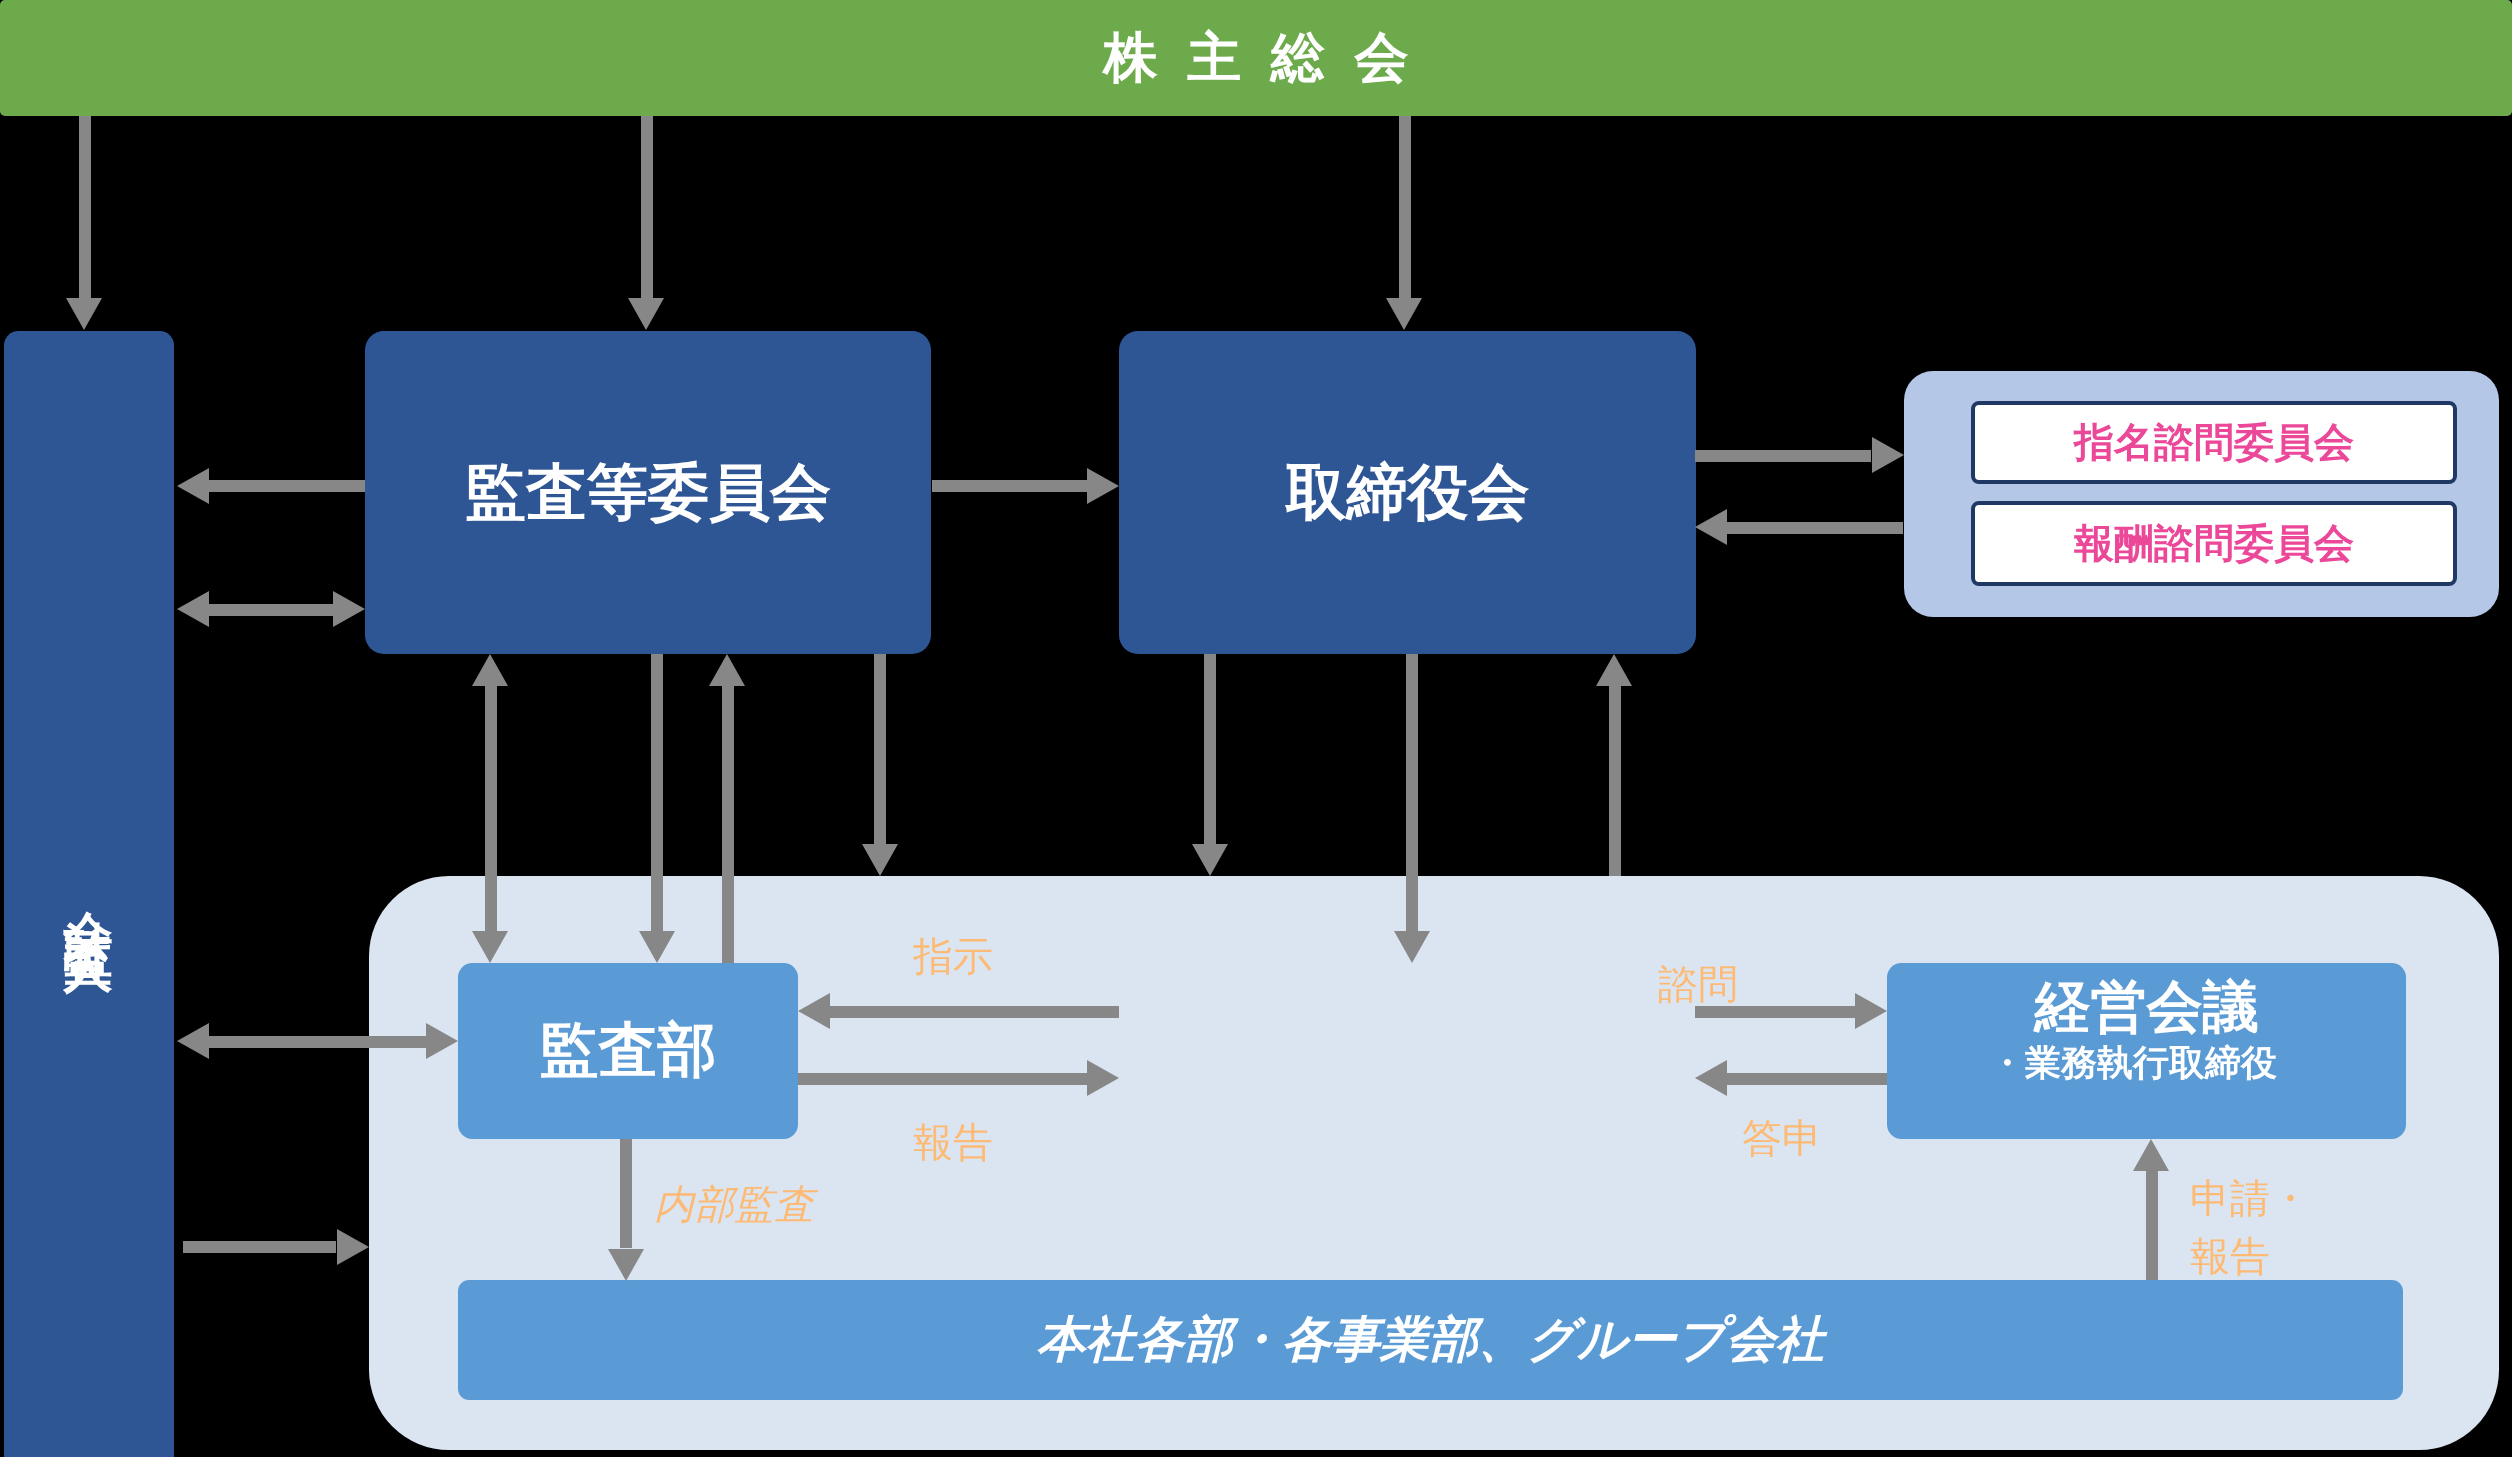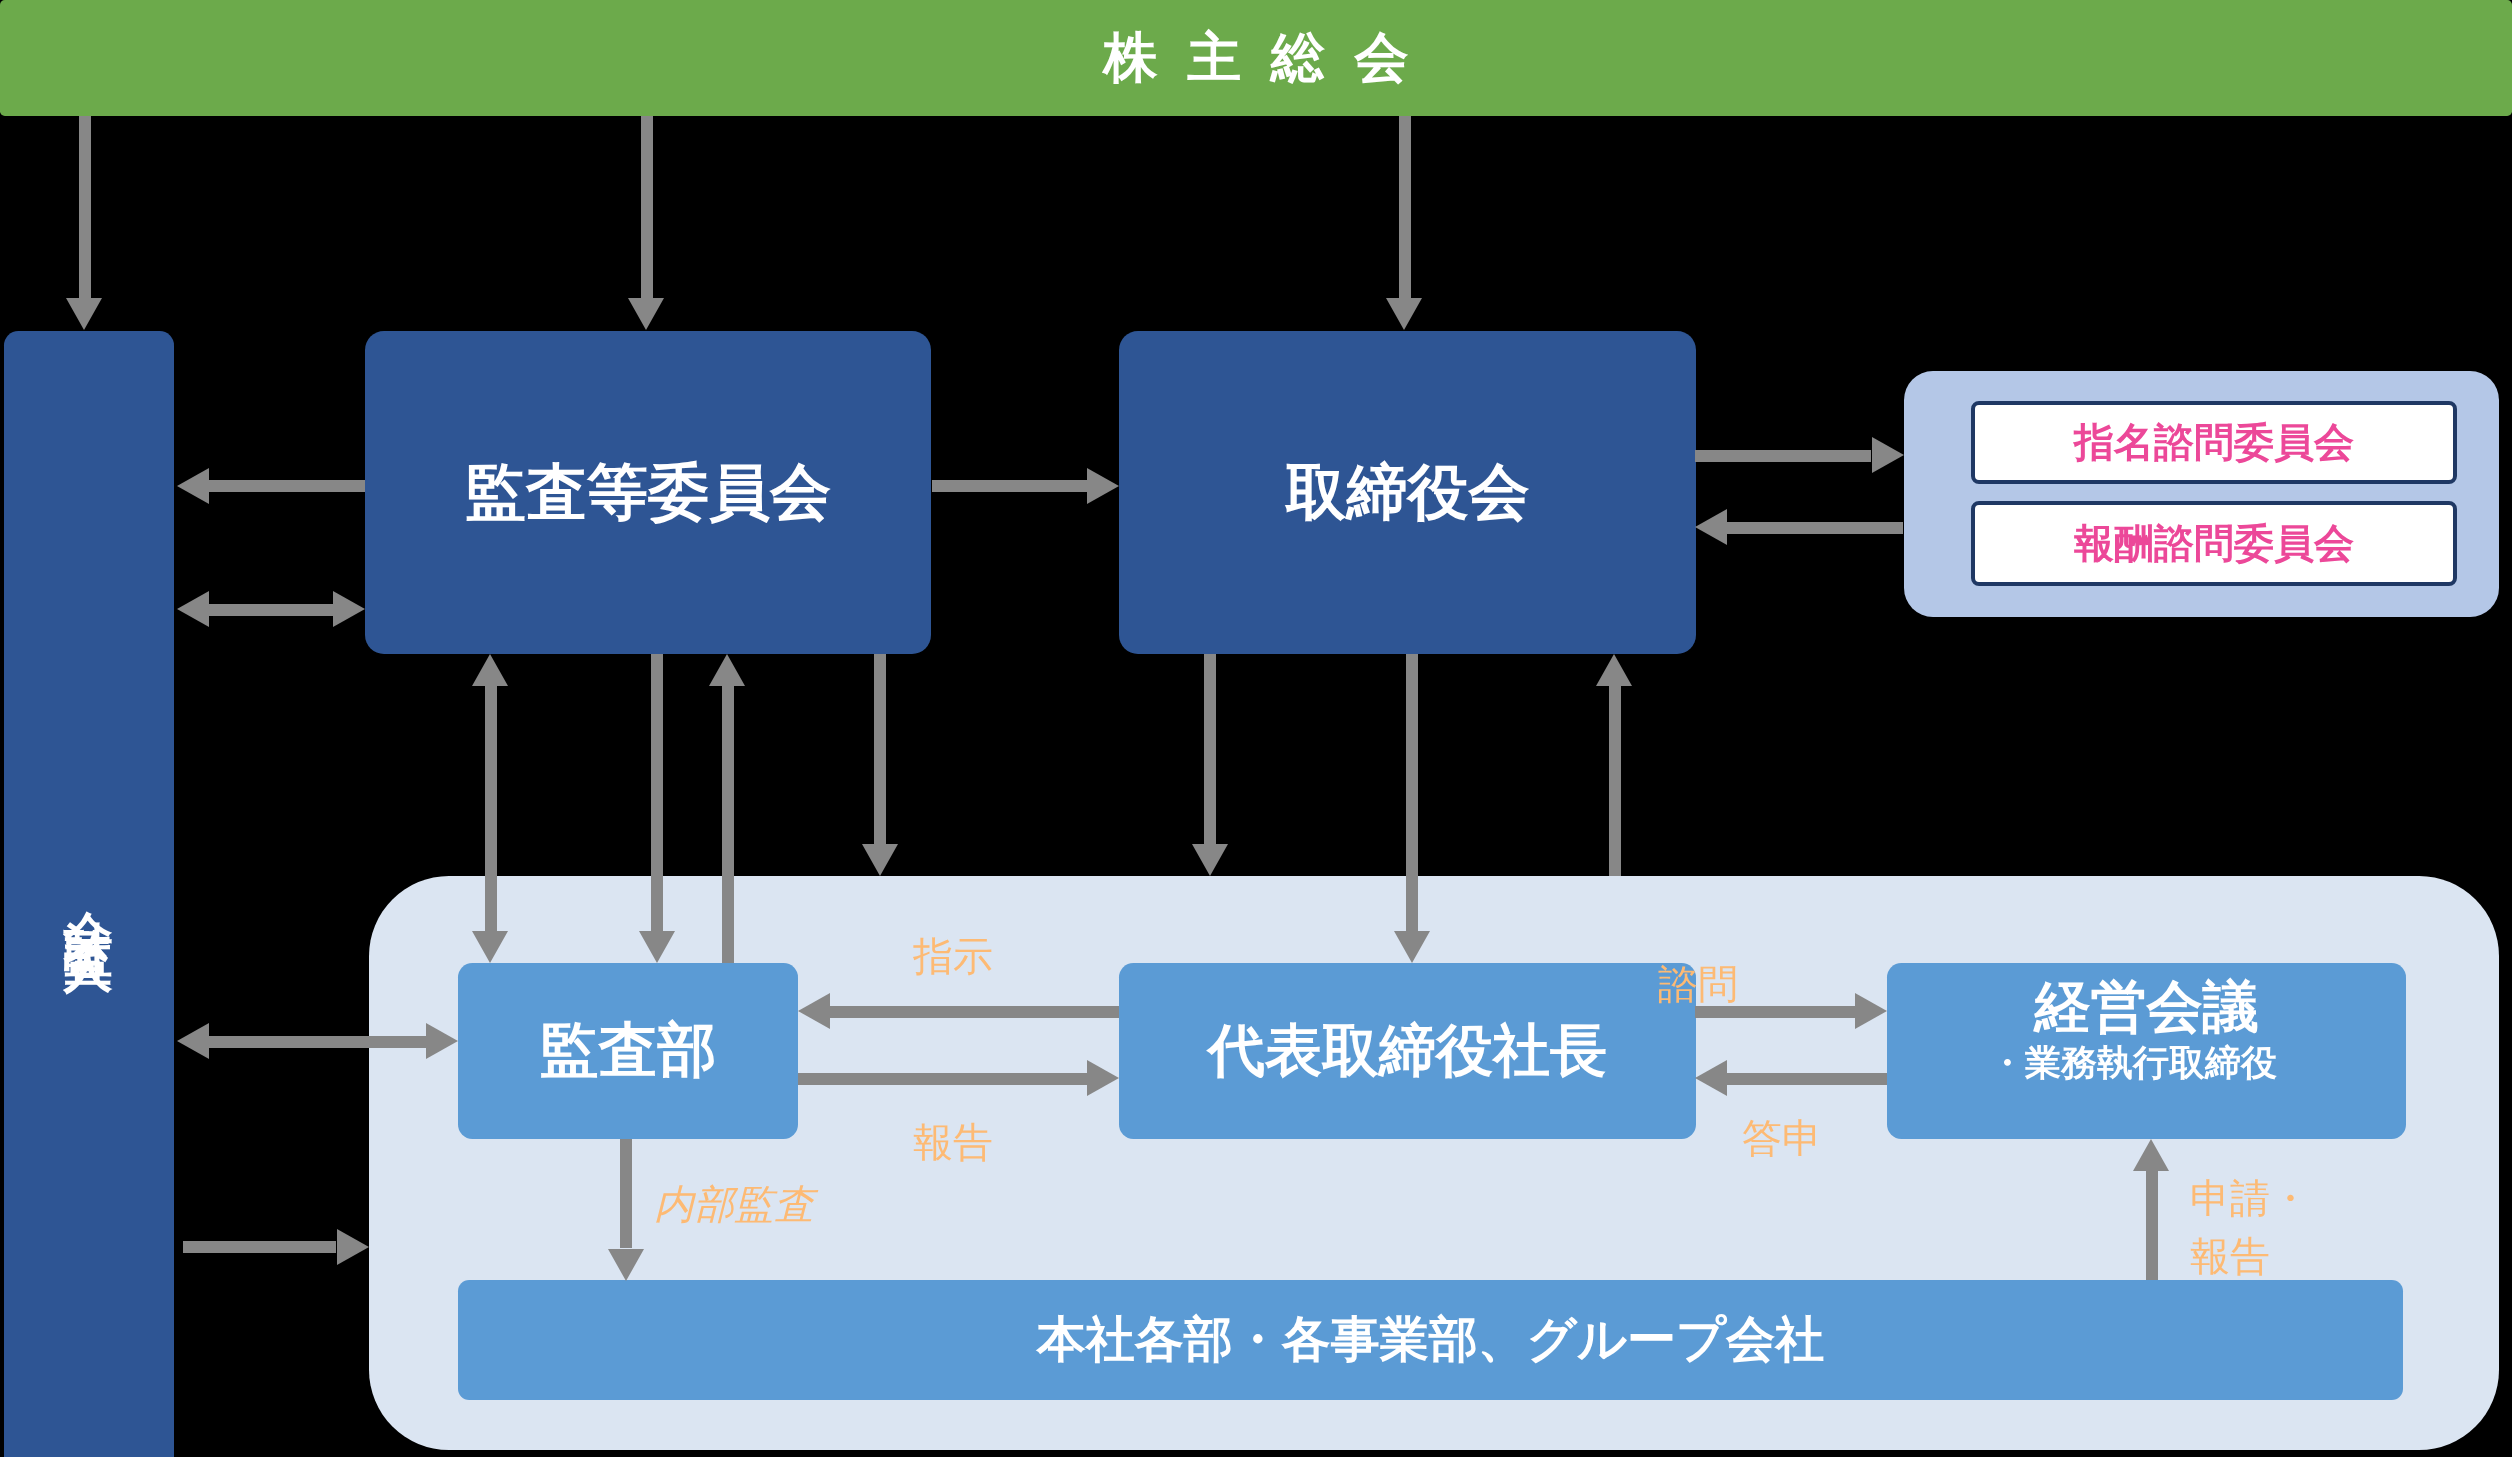--- a/index.html
+++ b/index.html
@@ -39,21 +39,21 @@
              background:#dbe5f2;border-radius:80px;}
 
   
   .mid-box{background:#5b9bd5;border-radius:14.4px;}
   .box-auditdept{left:458px;top:963px;width:340px;height:176px;font-size:59px;}
   .box-president{left:1119px;top:963px;width:577px;height:176px;font-size:57px;}
   .box-keiei{left:1887px;top:963px;width:519px;height:176px;flex-direction:column;
              align-items:stretch;justify-content:flex-start;padding:11.2px 0 0 0;}
   .keiei-title{font-size:56px;font-weight:bold;text-align:center;line-height:65px;}
   .keiei-item{font-size:36px;font-weight:600;line-height:47px;padding-left:102px;}
-  .box-groupbar{left:458px;top:1280px;width:1945px;height:120px;font-size:49px;border-radius:11.2px;}
+  .box-groupbar{left:458px;top:1280px;width:1945px;height:120px;font-size:49px;border-radius:11.2px;font-style:italic;}
 
   
   .shaft{position:absolute;background:#878787;}
   .ah{position:absolute;width:0;height:0;border-style:solid;border-color:transparent;}
   .ah-left {border-width:18.3px 32px 18.3px 0;border-right-color:#878787;}
   .ah-right{border-width:18.3px 0 18.3px 32px;border-left-color:#878787;}
   .ah-up   {border-width:0 18.3px 32px 18.3px;border-bottom-color:#878787;}
   .ah-down {border-width:32px 18.3px 0 18.3px;border-top-color:#878787;}
 
   
@@ -88,23 +88,20 @@
       <span>報酬諮問委員会</span>
     </div>
   </div>
 
   <div class="main-wrap"></div>
 
   <div class="node mid-box box-auditdept">
     <span>監査部</span>
   </div>
 
-  <div class="node mid-box box-president">
-    <span>代表取締役社長</span>
-  </div>
 
   <div class="node mid-box box-keiei">
     <div class="keiei-title">経営会議</div>
     <div class="keiei-item">・業務執行取締役</div>
   </div>
 
   <div class="node mid-box box-groupbar">
     <span>本社各部・各事業部、グループ会社</span>
   </div>
 

